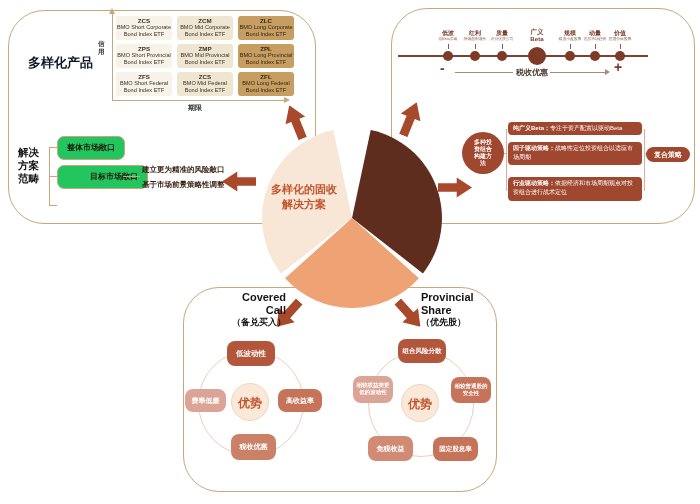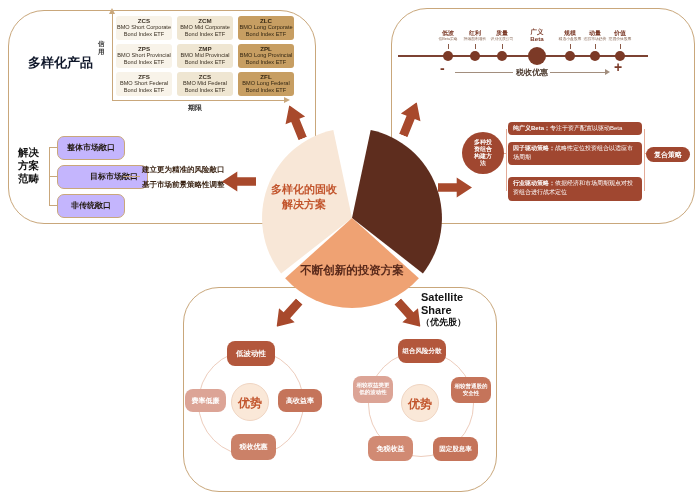--- a/index.html
+++ b/index.html
@@ -9,21 +9,21 @@
   .panel{position:absolute;border:1.5px solid #C9A77B;border-radius:36px;background:transparent;}
   .cell{position:absolute;width:56px;height:24px;border-radius:3px;text-align:center;
         font-size:5.6px;line-height:6.4px;color:#3A3023;padding-top:2px;box-sizing:border-box;}
   .cell .tk{font-weight:bold;font-size:6.2px;display:block;}
   .c1{background:#F8F3E9;}
   .c2{background:#EFE6D2;}
   .c3{background:#C79E62;color:#332612;}
   .axis{position:absolute;background:#C9A77B;}
   .tri-up{position:absolute;width:0;height:0;border-left:3px solid transparent;border-right:3px solid transparent;border-bottom:6px solid #C9A77B;}
   .tri-right{position:absolute;width:0;height:0;border-top:3px solid transparent;border-bottom:3px solid transparent;border-left:6px solid #C9A77B;}
-  .expbox{position:absolute;left:57px;width:66px;height:22px;background:#c4b5fd;border:1px solid #C9A77B;
+  .expbox{position:absolute;left:57px;width:66px;height:22px;background:#22c55e;border:1px solid #C9A77B;
           border-radius:7px;text-align:center;line-height:22px;font-size:8px;font-weight:bold;color:#221a10;}
   .goldline{position:absolute;background:#C9A77B;}
   .note{position:absolute;left:142px;font-size:7.5px;font-weight:bold;color:#3A2313;white-space:nowrap;}
   .barrow{position:absolute;background:#A8492C;
           clip-path:polygon(0 30%,55% 30%,55% 2%,100% 50%,55% 98%,55% 70%,0 70%);}
   .pietext{position:absolute;text-align:center;font-weight:bold;}
   .dot{position:absolute;border-radius:50%;background:#7C3A27;}
   .flabel{position:absolute;width:36px;text-align:center;color:#7B3A28;}
   .flabel .fn{display:block;font-size:6px;font-weight:bold;line-height:7px;}
   .flabel .fd{display:block;font-size:4px;line-height:4.6px;color:#8A6A58;transform:scale(.95);}
@@ -75,21 +75,20 @@
     <span>方案</span><br>
     <span>范畴</span>
   </div>
   <div class="goldline" style="left:49px;top:147px;width:1px;height:58px;"></div>
   <div class="goldline" style="left:49px;top:147px;width:8px;height:1px;"></div>
   <div class="goldline" style="left:49px;top:176px;width:8px;height:1px;"></div>
   <div class="goldline" style="left:49px;top:205px;width:8px;height:1px;"></div>
 
   <div class="expbox" style="top:136px;">整体市场敞口</div>
   <div class="expbox" style="top:165px;padding-left:23px;">目标市场敞口</div>
-  <div class="expbox" style="top:194px;">非传统敞口</div>
 
   <div class="goldline" style="left:123px;top:176px;width:17px;height:1px;"></div>
   <div class="note" style="top:165px;">建立更为精准的风险敞口</div>
   <div class="note" style="top:180px;">基于市场前景策略性调整</div>
 
 
   <div class="abs" style="left:398px;top:55px;width:250px;height:2px;background:#7C4232;"></div>
 
   <div class="flabel" style="left:430px;top:30px;">
       <span class="fn">低波</span>
@@ -163,31 +162,35 @@
   <svg class="abs" style="left:250px;top:112px;" width="210" height="200" viewBox="0 0 210 200">
     <path d="M102,106 L83.3,18 A90,90 0 0 0 31.1,161.4 Z" fill="#F8E7D7"></path>
     <path d="M102,106 L172.9,161.4 A90,90 0 0 0 120.7,18 Z" fill="#5E2D1E"></path>
     <path d="M102,106 L35.1,166.2 A90,90 0 0 0 168.9,166.2 Z" fill="#EFA273"></path>
   </svg>
 
   <div class="pietext" style="left:258px;top:182px;width:92px;font-size:11px;line-height:15px;color:#C2552D;">
     <span>多样化的固收</span><br>
     <span>解决方案</span>
   </div>
-  <div class="pietext" style="left:296px;top:263px;width:112px;font-size:11.5px;color:#59291A;">不断创新的投资方案</div>
 
   <div class="barrow" style="left:278px;top:111px;width:36px;height:22px;transform:rotate(-112deg);"></div>
   <div class="barrow" style="left:392px;top:108px;width:36px;height:22px;transform:rotate(-68deg);"></div>
   <div class="barrow" style="left:222px;top:171px;width:34px;height:21px;transform:rotate(180deg);"></div>
   <div class="barrow" style="left:438px;top:177px;width:34px;height:21px;"></div>
   <div class="barrow" style="left:271px;top:303px;width:34px;height:22px;transform:rotate(132deg);"></div>
   <div class="barrow" style="left:392px;top:303px;width:34px;height:22px;transform:rotate(48deg);"></div>
 
+  <div class="btitle" style="left:210px;top:291px;width:76px;text-align:right;">
+    <span class="en">Covered</span>
+    <span class="en">Call</span>
+    <span class="zh">（备兑买入）</span>
+  </div>
   <div class="btitle" style="left:421px;top:291px;width:76px;text-align:left;">
-    <span class="en">Satellite</span>
+    <span class="en">Provincial</span>
     <span class="en">Share</span>
     <span class="zh">（优先股）</span>
   </div>
 
   <div class="ring" style="left:198px;top:350px;"></div>
   <div class="adv" style="left:231px;top:383px;">优势</div>
   <div class="bub" style="left:227px;top:341px;width:48px;height:25px;background:#B3573C;font-size:7.5px;line-height:25px;">低波动性</div>
   <div class="bub" style="left:185px;top:389px;width:41px;height:23px;background:#DCA496;font-size:7px;line-height:23px;">费率低廉</div>
   <div class="bub" style="left:278px;top:389px;width:44px;height:23px;background:#C5745A;font-size:7px;line-height:23px;">高收益率</div>
   <div class="bub" style="left:231px;top:434px;width:45px;height:26px;background:#CB8168;font-size:7px;line-height:26px;">税收优惠</div>

